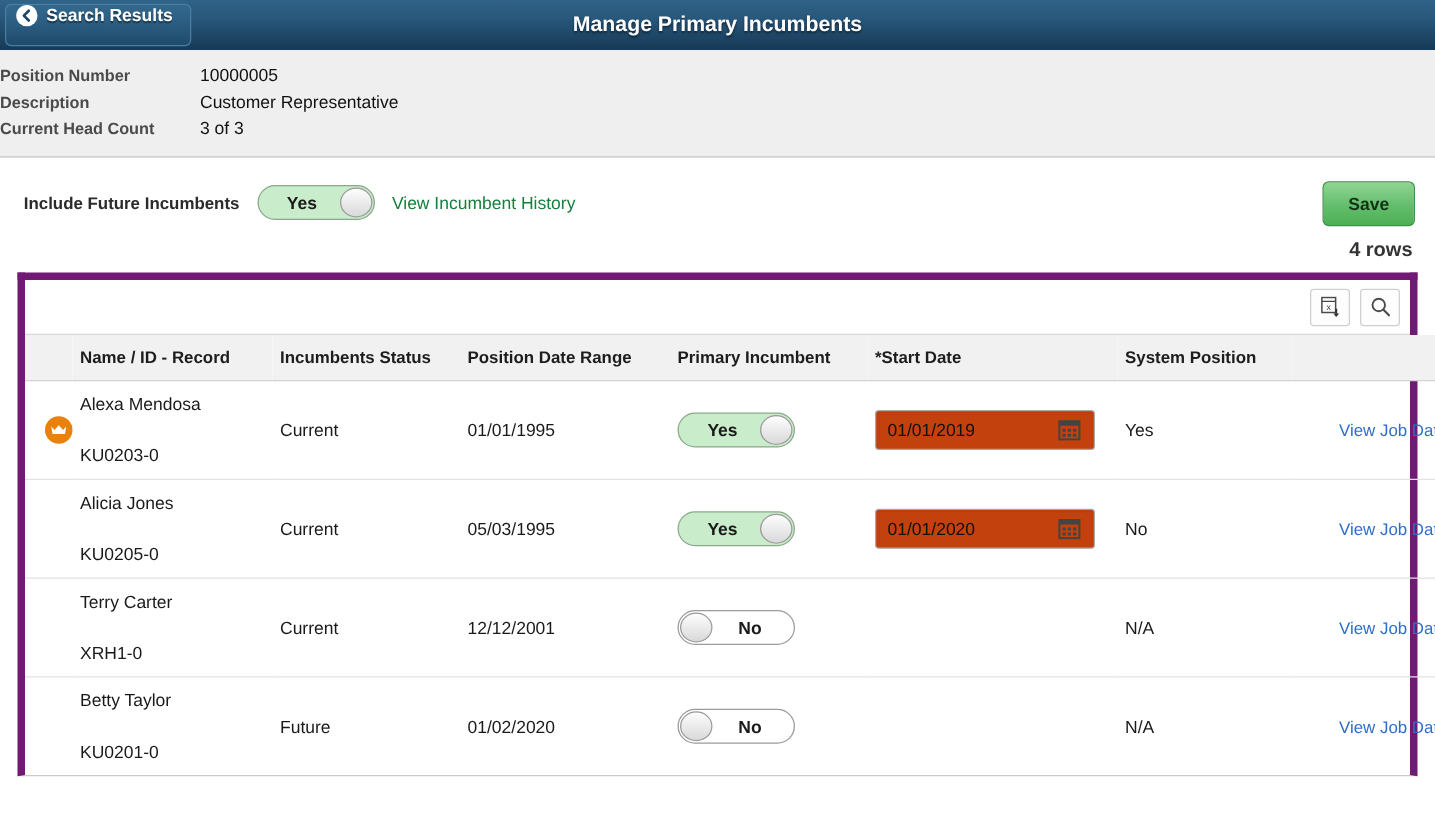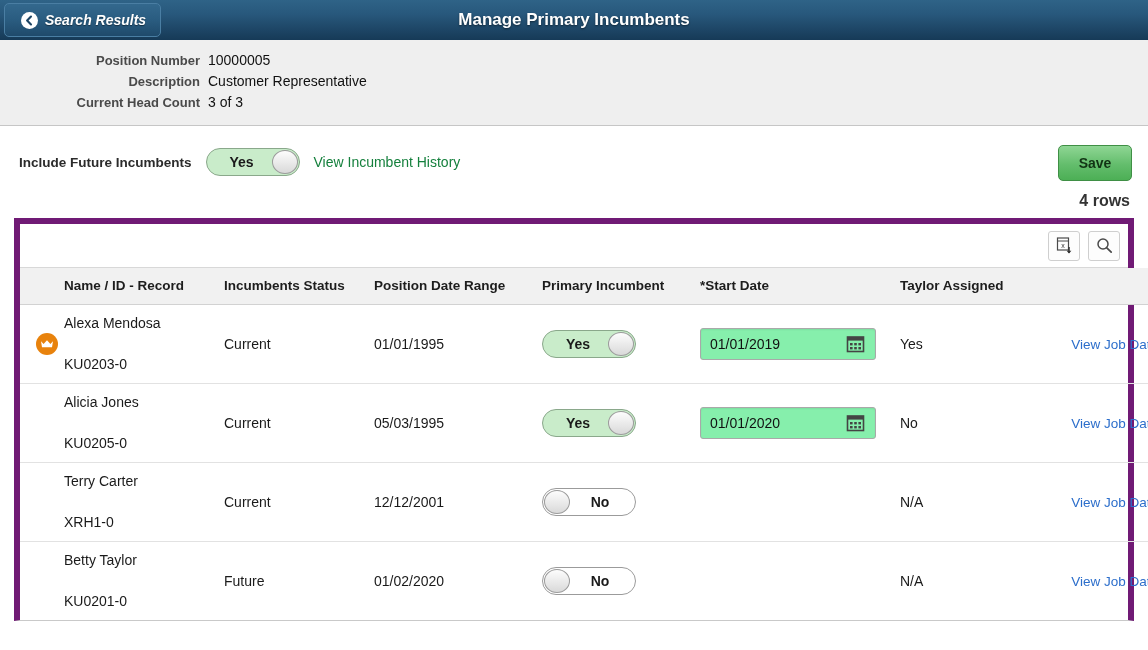--- a/index.html
+++ b/index.html
@@ -14,29 +14,27 @@
   .header-bar {
     position: relative;
     height: 40px;
     background: linear-gradient(to bottom, #2f6387 0%, #28587c 35%, #1d4565 75%, #163a57 100%);
     display: flex;
     align-items: center;
   }
   .back-btn {
     margin-left: 4px;
     height: 34px;
-    padding: 0 14px 0 16px;
-    display: flex;
-    align-items: center;
+    padding: 0 14px 0 8px;
+    display: flex;
     gap: 7px;
     border: 1px solid #4a7ea3;
     border-radius: 5px;
     background: linear-gradient(to bottom, #33688d 0%, #2a5c80 50%, #1f4a6b 100%);
     cursor: pointer;
-    font-style: italic;
   }
   .chev-circle {
     width: 17px; height: 17px;
     border-radius: 50%;
     background: #ffffff;
     display: flex; align-items: center; justify-content: center;
     flex: none;
   }
   .chev-circle svg { display:block; }
   .back-label {
@@ -99,26 +97,25 @@
   
   .subheader {
     background: #efefef;
     border-bottom: 1px solid #c6c6c6;
     padding: 12px 0 14px 0;
     height: 86px;
   }
   .info-row { display: flex; align-items: baseline; margin-bottom: 5px; }
   .info-label {
     width: 160px;
-    text-align: right;
+    text-align: left;
     font-size: 13px;
     font-weight: bold;
     color: #4a4a4a;
     padding-right: 8px;
-    margin-left: 48px;
   }
   .info-value {
     font-size: 14px;
     color: #111;
   }
 
   
   .controls {
     position: relative;
     padding: 22px 0 0 0;
@@ -264,21 +261,21 @@
     margin-left: 10px;
   }
   .name-cell { line-height: 1.05; }
   .name-cell .nm { display: block; margin-bottom: 26px; }
   .name-cell .id { display: block; }
 
   .date-field {
     width: 176px; height: 32px;
     border: 1px solid #a9a9a9;
     border-radius: 3px;
-    background: #86efac;
+    background: #c2410c;
     display: flex;
     align-items: center;
     padding: 0 10px 0 9px;
     box-shadow: inset 0 1px 2px rgba(0,0,0,.07);
   }
   .date-field .val {
     flex: 1;
     font-size: 14px;
     color: #111;
   }
@@ -363,21 +360,21 @@
 
   <table>
     <thead>
       <tr>
         <th class="c-badge"></th>
         <th class="c-name">Name / ID - Record</th>
         <th class="c-status">Incumbents Status</th>
         <th class="c-range">Position Date Range</th>
         <th class="c-prim">Primary Incumbent</th>
         <th class="c-start">*Start Date</th>
-        <th class="c-sys">Taylor Assigned</th>
+        <th class="c-sys">System Position</th>
         <th class="c-link"></th>
       </tr>
     </thead>
     <tbody id="grid-body">
         <tr>
           <td class="c-badge">
             <span class="crown">
               <svg width="14" height="12" viewBox="0 0 14 12">
                 <path d="M1 3.2 L3.6 6 L7 2.2 L10.4 6 L13 3.2 L12 9.2 L2 9.2 Z" fill="#ffffff"></path>
               </svg>

